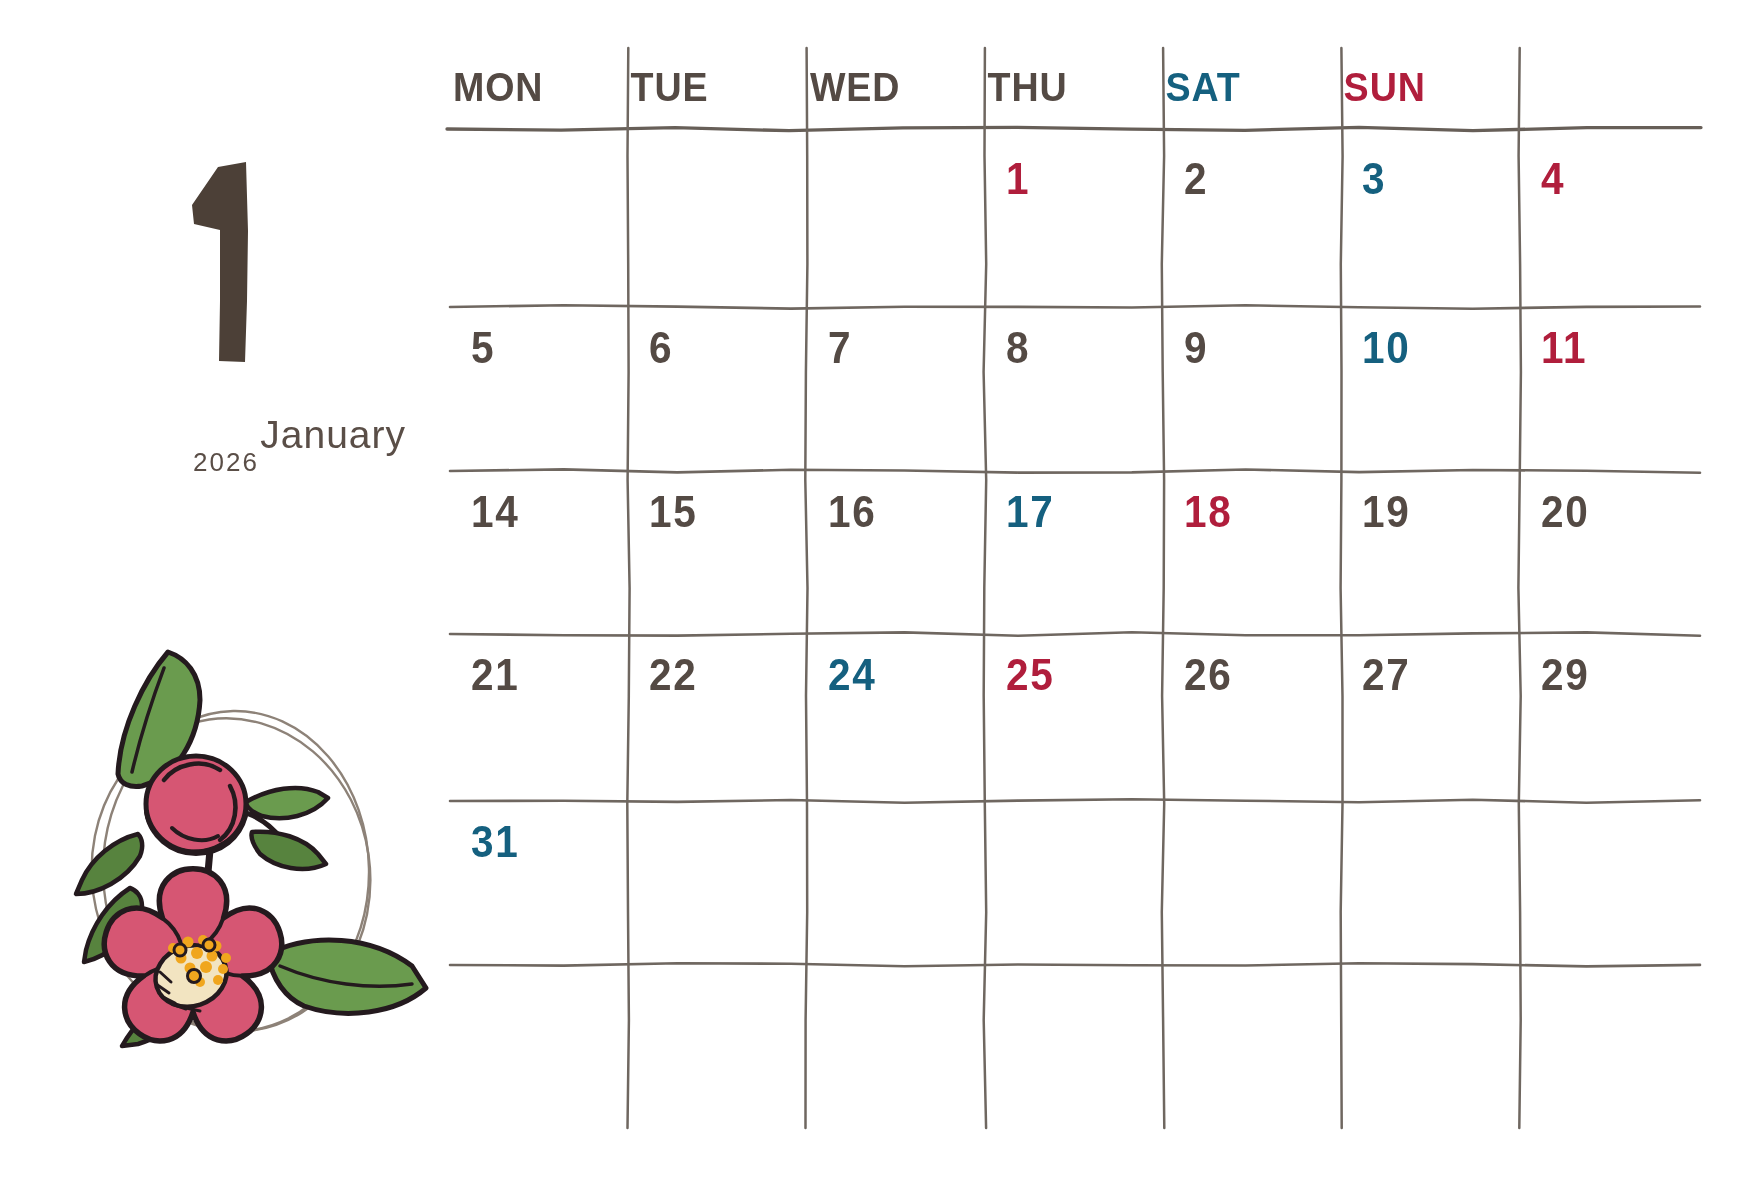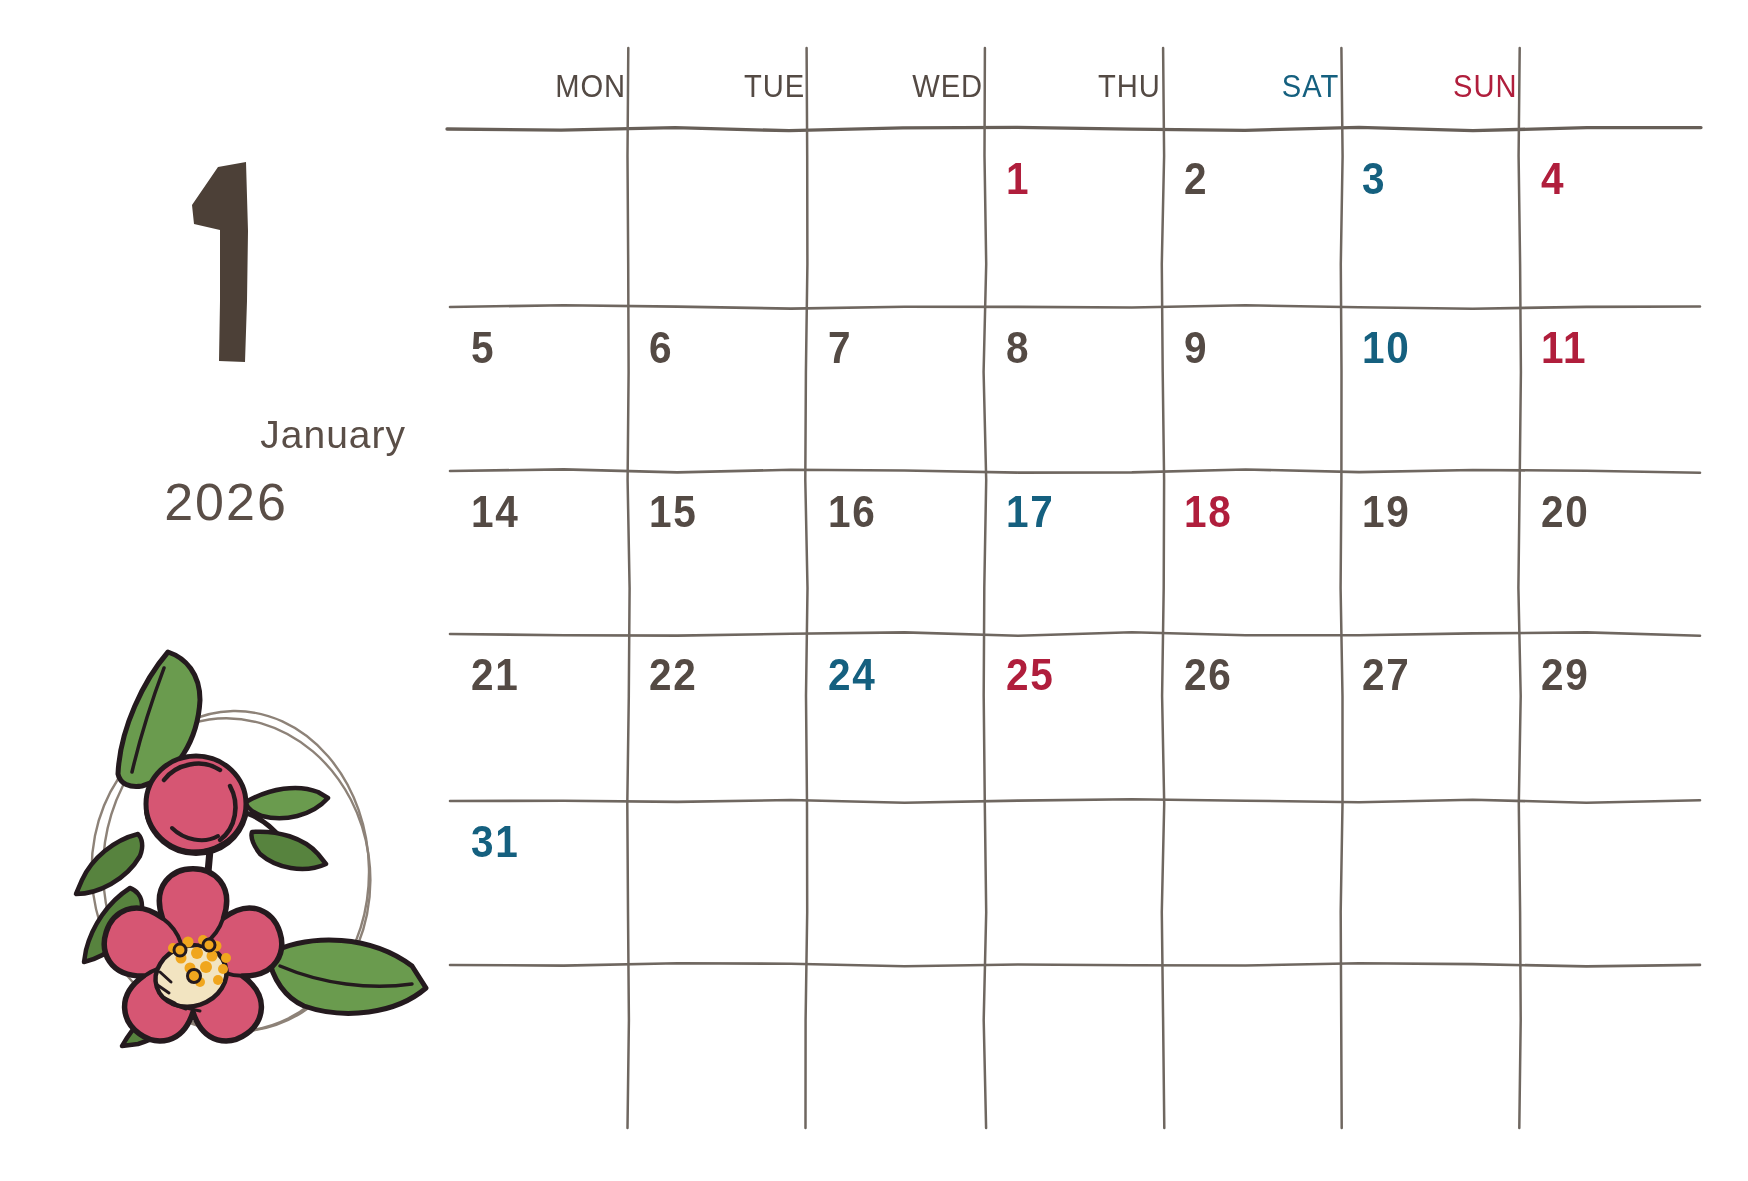--- a/index.html
+++ b/index.html
@@ -8,30 +8,30 @@
     background:var(--bg,#ffffff);
     font-family:"Liberation Sans", sans-serif;
   }
   
   .month-numeral{position:absolute;left:189px;top:161px;width:60px;height:202px;}
   .month-name{
     position:absolute;left:46px;top:414px;width:360px;text-align:right;
     font-size:39px;line-height:1.1;letter-spacing:1px;color:var(--month-text,#5a4e47);
   }
   .month-year{
-    position:absolute;left:46px;top:474px;width:360px;text-align:center;
-    font-size:52px;line-height:1.1;letter-spacing:2px;color:var(--month-text,#5a4e47);
+    position:absolute;left:46px;top:448px;width:360px;text-align:center;
+    font-size:26px;line-height:1.1;letter-spacing:2px;color:var(--month-text,#5a4e47);
   }
   
   .weekday-row{
     position:absolute;left:450px;top:45px;width:1248px;height:84px;
     display:grid;grid-template-columns:repeat(7,1fr);
   }
-  .wd-cell{display:flex;align-items:center;justify-content:flex-end;
-    font-size:31px;font-weight:400;letter-spacing:1px;color:var(--ink,#544a44);}
+  .wd-cell{display:flex;align-items:center;justify-content:flex-start;
+    font-size:40px;font-weight:700;letter-spacing:1px;color:var(--ink,#544a44);}
   .wd-cell span{display:inline-block;transform:scaleX(.94);}
   .day-grid{
     position:absolute;left:450px;top:129px;width:1248px;height:1001px;
     display:grid;grid-template-columns:repeat(7,1fr);
     grid-template-rows:178px 164px 163px 167px 164px 165px;
   }
   .day-cell{padding:15px 0 0 21px;font-size:45px;font-weight:600;color:var(--ink,#544a44);}
   .day-cell.first-row{padding-top:24px;}
   .day-num{display:inline-block;transform:scaleX(.9);transform-origin:0 50%;letter-spacing:2px;}
   .grid-lines,.flower{position:absolute;left:0;top:0;}

